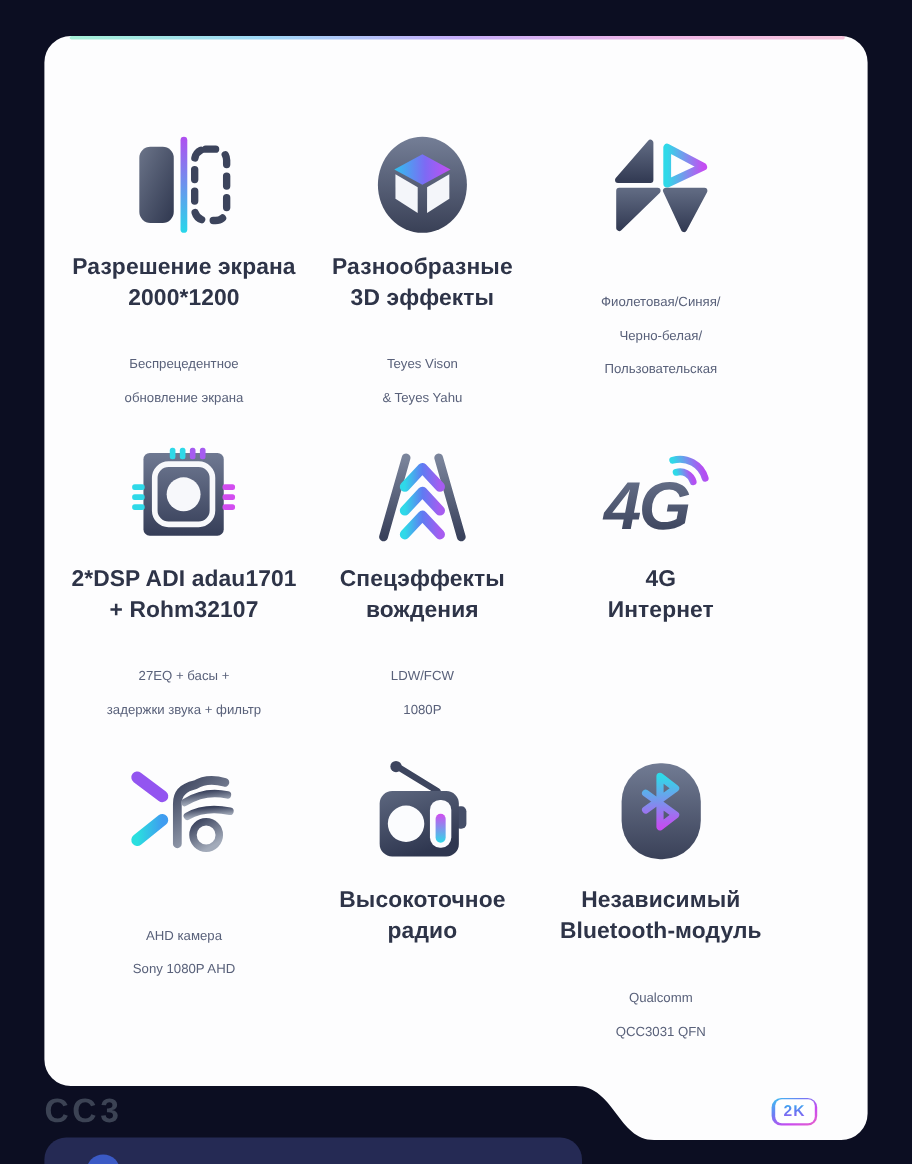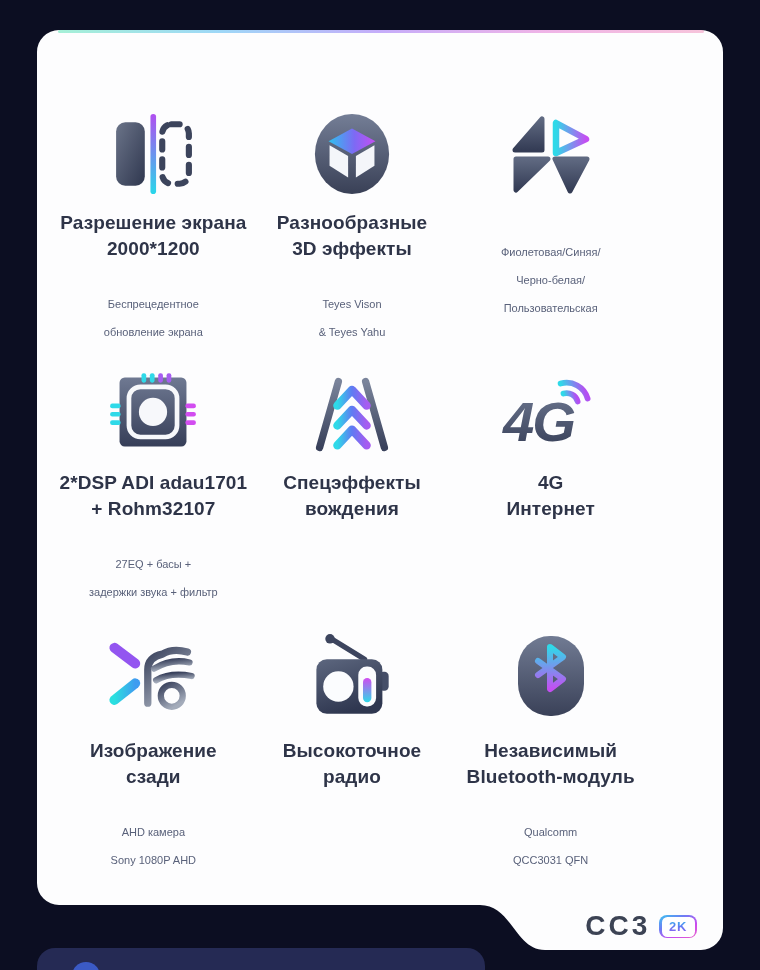--- a/index.html
+++ b/index.html
@@ -31,22 +31,22 @@
   .feat-title {
     font-size:19px; font-weight:700; color:#2e3448;
     line-height:26px; white-space:pre-line; letter-spacing:.1px;
   }
   .feat-sub {
     margin-top:28px; font-size:11px; color:#59617a;
     line-height:28px; white-space:pre-line;
   }
   .logo-row {
     position:absolute; left:37px; top:903px; width:686px; height:46px; z-index:3;
-    display:flex; justify-content:flex-end; align-items:center; gap:9px;
-    padding-right:26px;
+    display:flex; justify-content:space-between; align-items:center; gap:9px;
+    padding-right:42px;
   }
   .cc3-text {
     font-size:28px; font-weight:700; color:#3c4354; letter-spacing:3px; line-height:1;
   }
   .badge-2k {
     background:linear-gradient(150deg,#38c6f0,#6e7df4,#c84bf0,#e963c8);
     padding:2.5px; border-radius:8px;
   }
   .badge-2k-inner {
     background:#ffffff; border-radius:5.5px; padding:2px 7px 3px;
@@ -198,20 +198,22 @@
         </defs>
         <line x1="13" y1="72" x2="31" y2="9" stroke="url(#g5s)" stroke-width="7" stroke-linecap="round"></line>
         <line x1="75" y1="72" x2="57" y2="9" stroke="url(#g5s)" stroke-width="7" stroke-linecap="round"></line>
         <path d="M30,32 L44,17 L58,32" fill="none" stroke="url(#g5g)" stroke-width="8" stroke-linecap="round" stroke-linejoin="round"></path>
         <path d="M30,51 L44,36 L58,51" fill="none" stroke="url(#g5g)" stroke-width="8" stroke-linecap="round" stroke-linejoin="round"></path>
         <path d="M30,70 L44,55 L58,70" fill="none" stroke="url(#g5g)" stroke-width="8" stroke-linecap="round" stroke-linejoin="round"></path>
       </svg>
     </div>
     <div class="feat-title">Спецэффекты
 вождения</div>
+    <div class="feat-sub">LDW/FCW
+1080P</div>
   </div>
 
   <div class="cell r2">
     <div class="icon-wrap">
       <svg width="100" height="84" viewBox="0 0 96 80">
         <defs>
           <linearGradient id="g6s" x1="0" y1="0" x2="0" y2="1">
             <stop offset="0" stop-color="#6d7790"></stop>
               <stop offset="1" stop-color="#343c55"></stop>
           </linearGradient>
@@ -245,22 +247,20 @@
           </linearGradient>
         </defs>
         <line x1="9" y1="13" x2="29" y2="28" stroke="#9355f0" stroke-width="9.5" stroke-linecap="round"></line>
         <line x1="9" y1="63" x2="29" y2="47" stroke="url(#g7c)" stroke-width="9.5" stroke-linecap="round"></line>
         <path d="M41,66 L41,34 Q41,22 55,19 Q65,13 79,17" fill="none" stroke="url(#g7s)" stroke-width="7" stroke-linecap="round"></path>
         <path d="M47,33 Q63,23 81,27" fill="none" stroke="url(#g7s)" stroke-width="6" stroke-linecap="round"></path>
         <path d="M49,44 Q63,36 83,40" fill="none" stroke="url(#g7s)" stroke-width="6" stroke-linecap="round"></path>
         <circle cx="64" cy="59" r="10.5" fill="none" stroke="url(#g7s)" stroke-width="6"></circle>
       </svg>
     </div>
-    <div class="feat-title">Изображение
-сзади</div>
     <div class="feat-sub">AHD камера
 Sony 1080P AHD</div>
   </div>
 
   <div class="cell r3">
     <div class="icon-wrap">
       <svg width="88" height="88" viewBox="0 0 84 84">
         <defs>
           <linearGradient id="g8s" x1="0" y1="0" x2="0.4" y2="1">
             <stop offset="0" stop-color="#5d677f"></stop>

